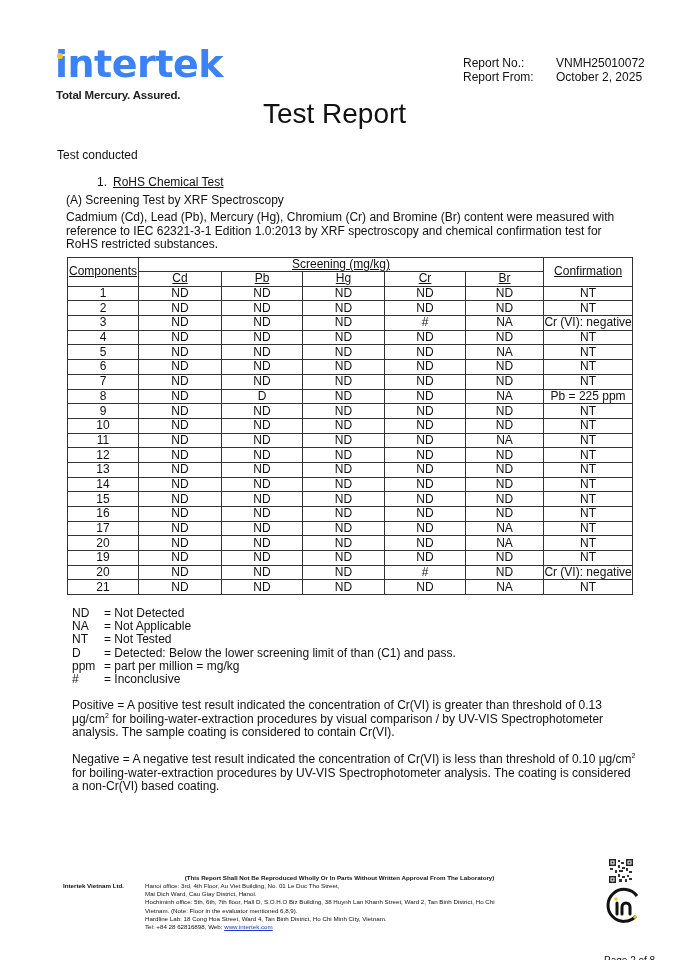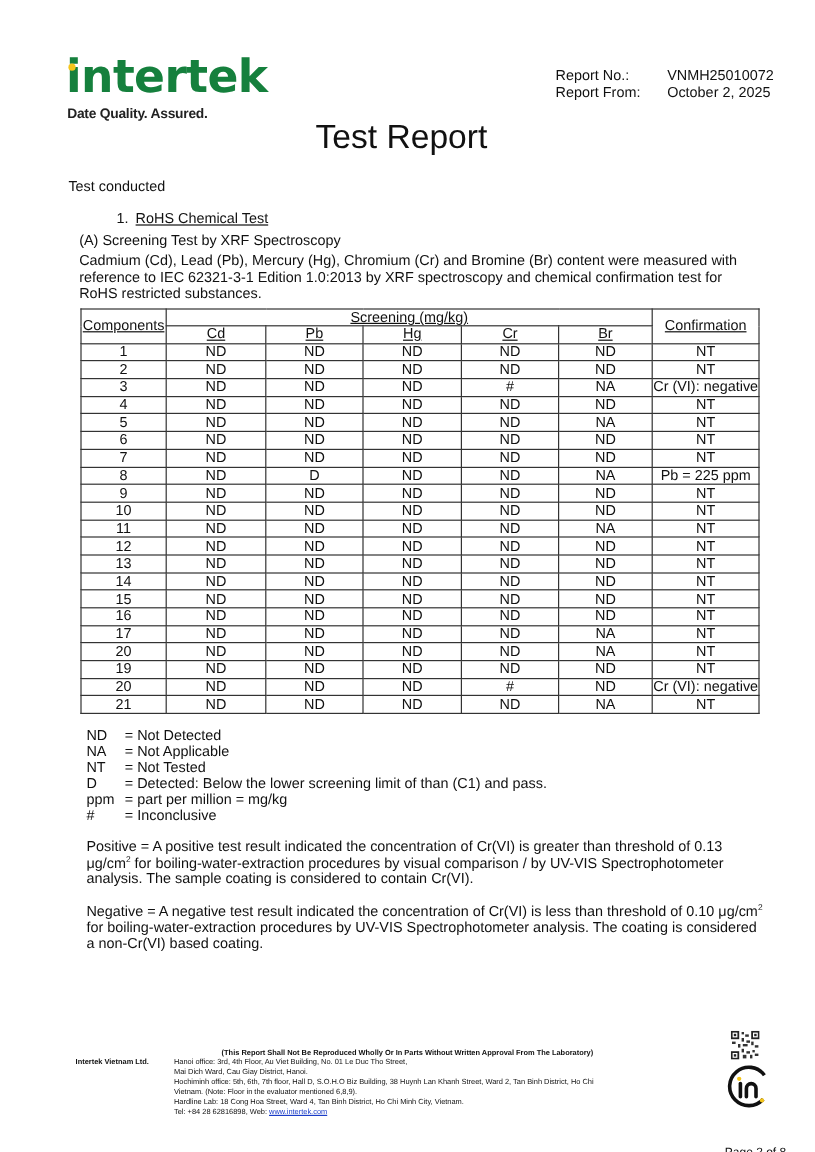--- a/index.html
+++ b/index.html
@@ -1,21 +1,21 @@
 <!DOCTYPE html>
 <html><head>
 <meta charset="utf-8">
 <style>
   html, body { margin: 0; padding: 0; background: #ffffff; }
   body {
     width: 679px; height: 960px; position: relative; overflow: hidden;
     font-family: "Liberation Sans", sans-serif; color: #111; font-size: 12px;
   }
   .abs { position: absolute; }
-  #logo-word { left: 55px; top: 42px; font-family: "DejaVu Sans", sans-serif; font-size: 38px; font-weight: bold; letter-spacing: -0.5px; color: #15803d; line-height: 44px; }
+  #logo-word { left: 55px; top: 42px; font-family: "DejaVu Sans", sans-serif; font-size: 38px; font-weight: bold; letter-spacing: -0.5px; color: #3b82f6; line-height: 44px; }
   #logo-dot { left: 57px; top: 53px; width: 6px; height: 6px; border-radius: 50%; background: #f4c51c; }
   #logo-tag { left: 56px; top: 89px; font-size: 11.5px; font-weight: bold; color: #222; letter-spacing: -0.2px; }
 
   
   .meta-label { left: 463px; font-size: 12px; }
   .meta-val { left: 556px; font-size: 12px; text-align: right; }
 
   #title { left: 0; width: 669px; text-align: center; top: 98px; font-size: 28px; }
 
   .body-text { left: 57px; font-size: 12px; line-height: 13.5px; }
@@ -52,21 +52,21 @@
 
   #qr { left: 609px; top: 859px; width: 24px; height: 24px; }
   #in-mark { left: 604px; top: 886px; width: 40px; height: 40px; }
   #page-no { left: 604px; top: 955px; font-size: 10px; }
 </style>
 </head>
 <body>
 
 <div id="logo-word" class="abs">intertek</div>
 <div id="logo-dot" class="abs"></div>
-<div id="logo-tag" class="abs">Date Quality. Assured.</div>
+<div id="logo-tag" class="abs">Total Mercury. Assured.</div>
 
 <div class="abs meta-label" style="top:56px">Report No.:</div>
 <div class="abs meta-val" style="top:56px">VNMH25010072</div>
 <div class="abs meta-label" style="top:70px">Report From:</div>
 <div class="abs meta-val" style="top:70px">October 2, 2025</div>
 
 <div id="title" class="abs">Test Report</div>
 
 <div class="abs body-text" style="top:149px">Test conducted</div>
 <div id="section-num" class="abs">1.</div>

